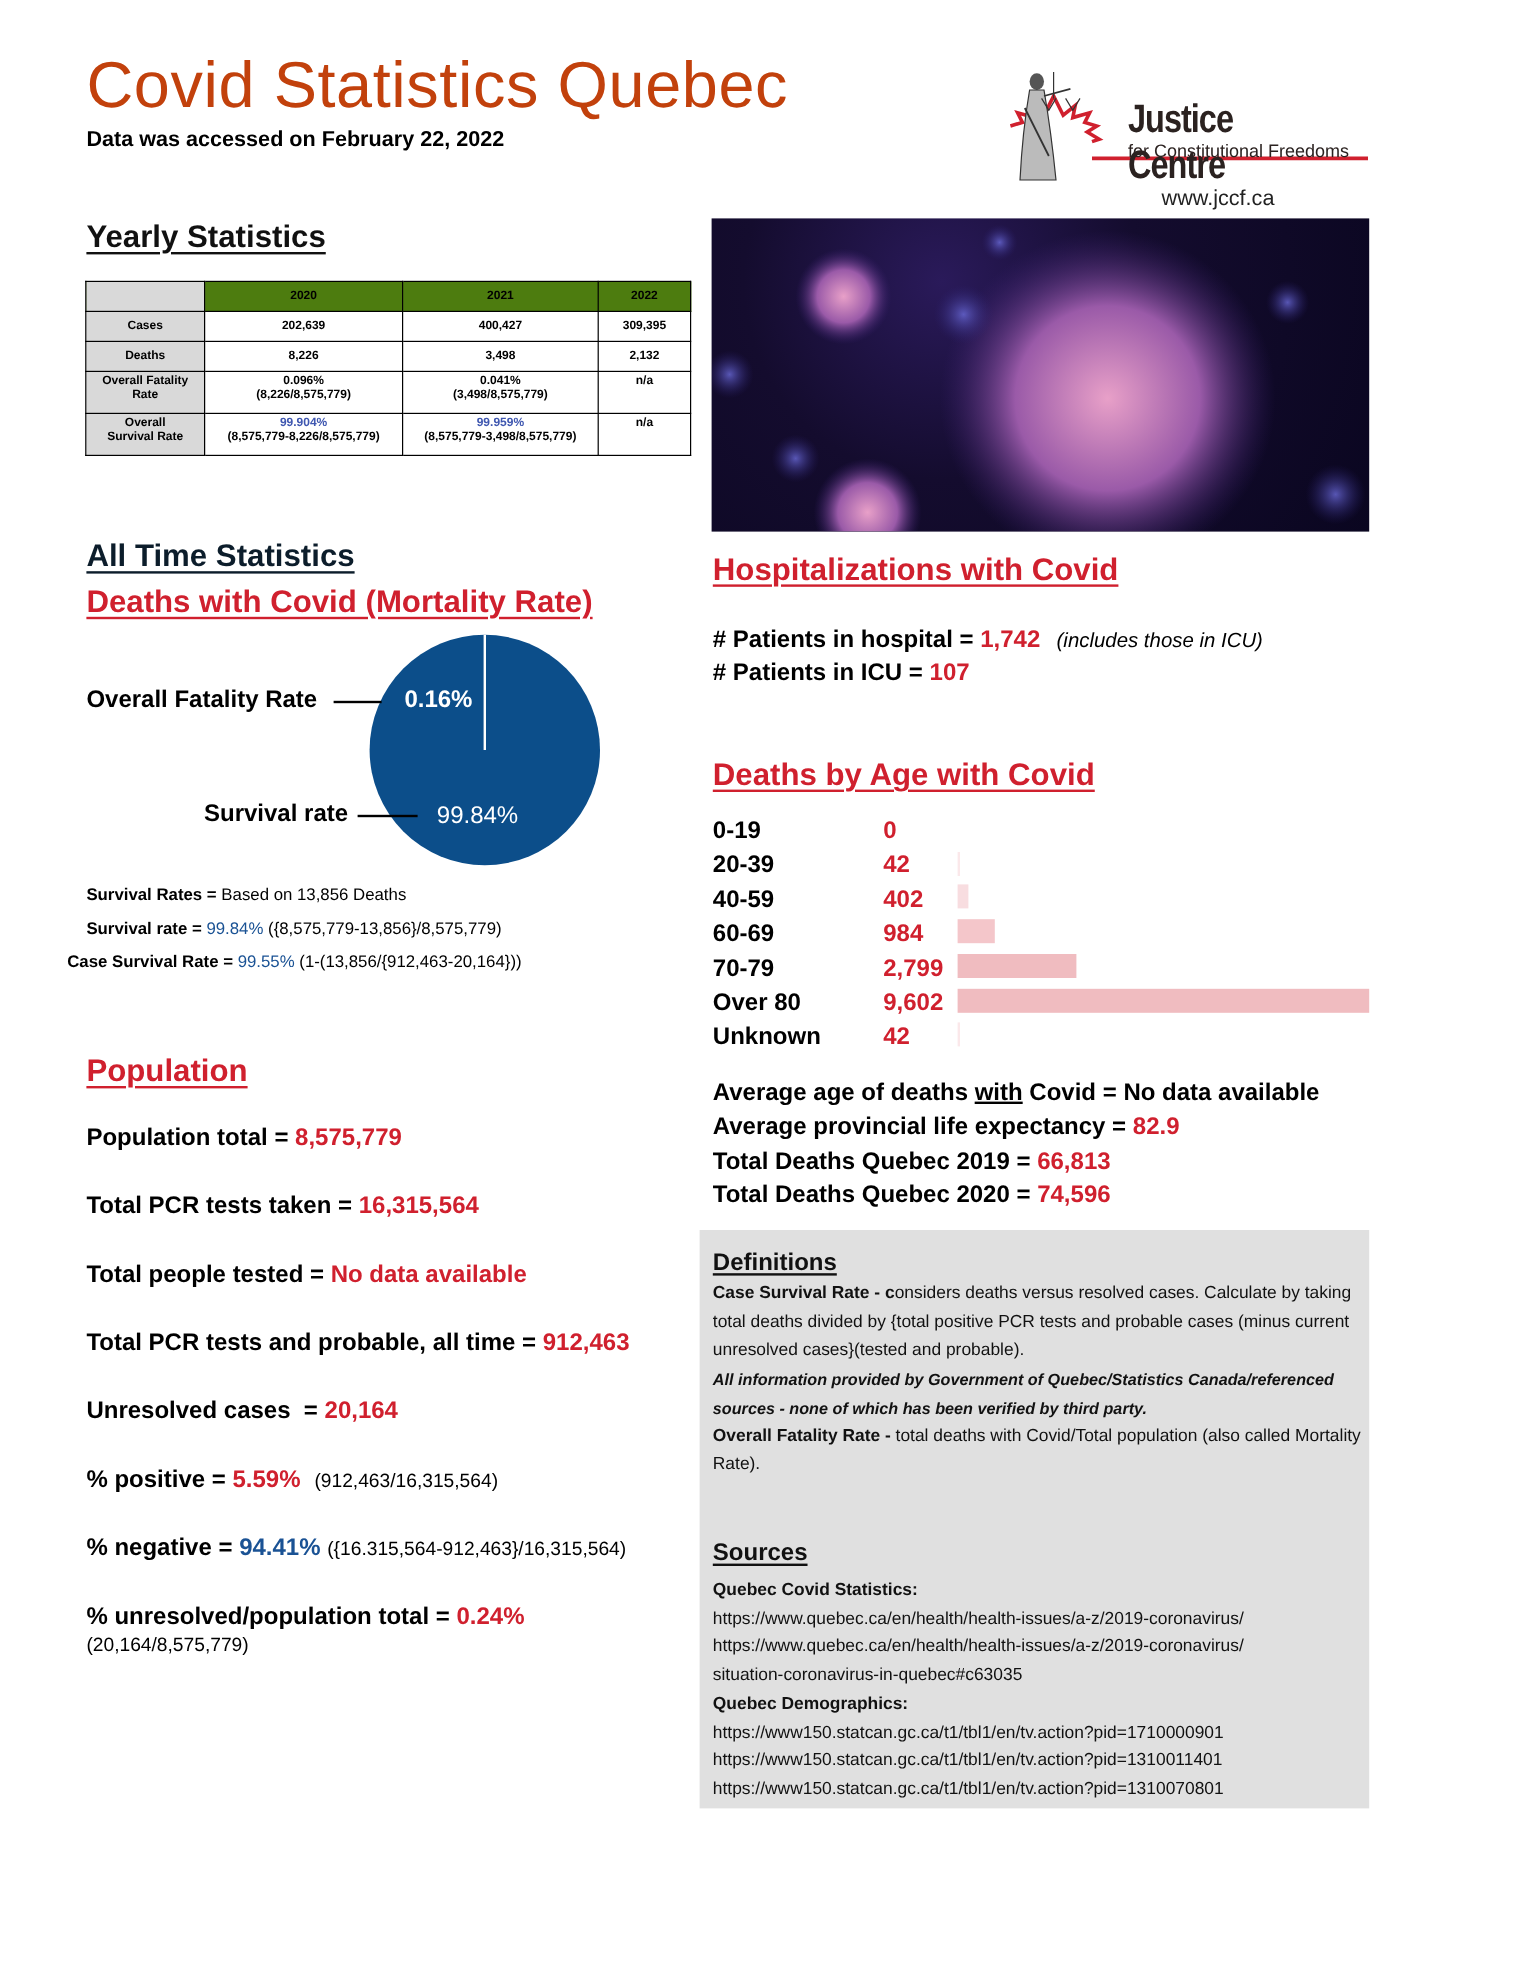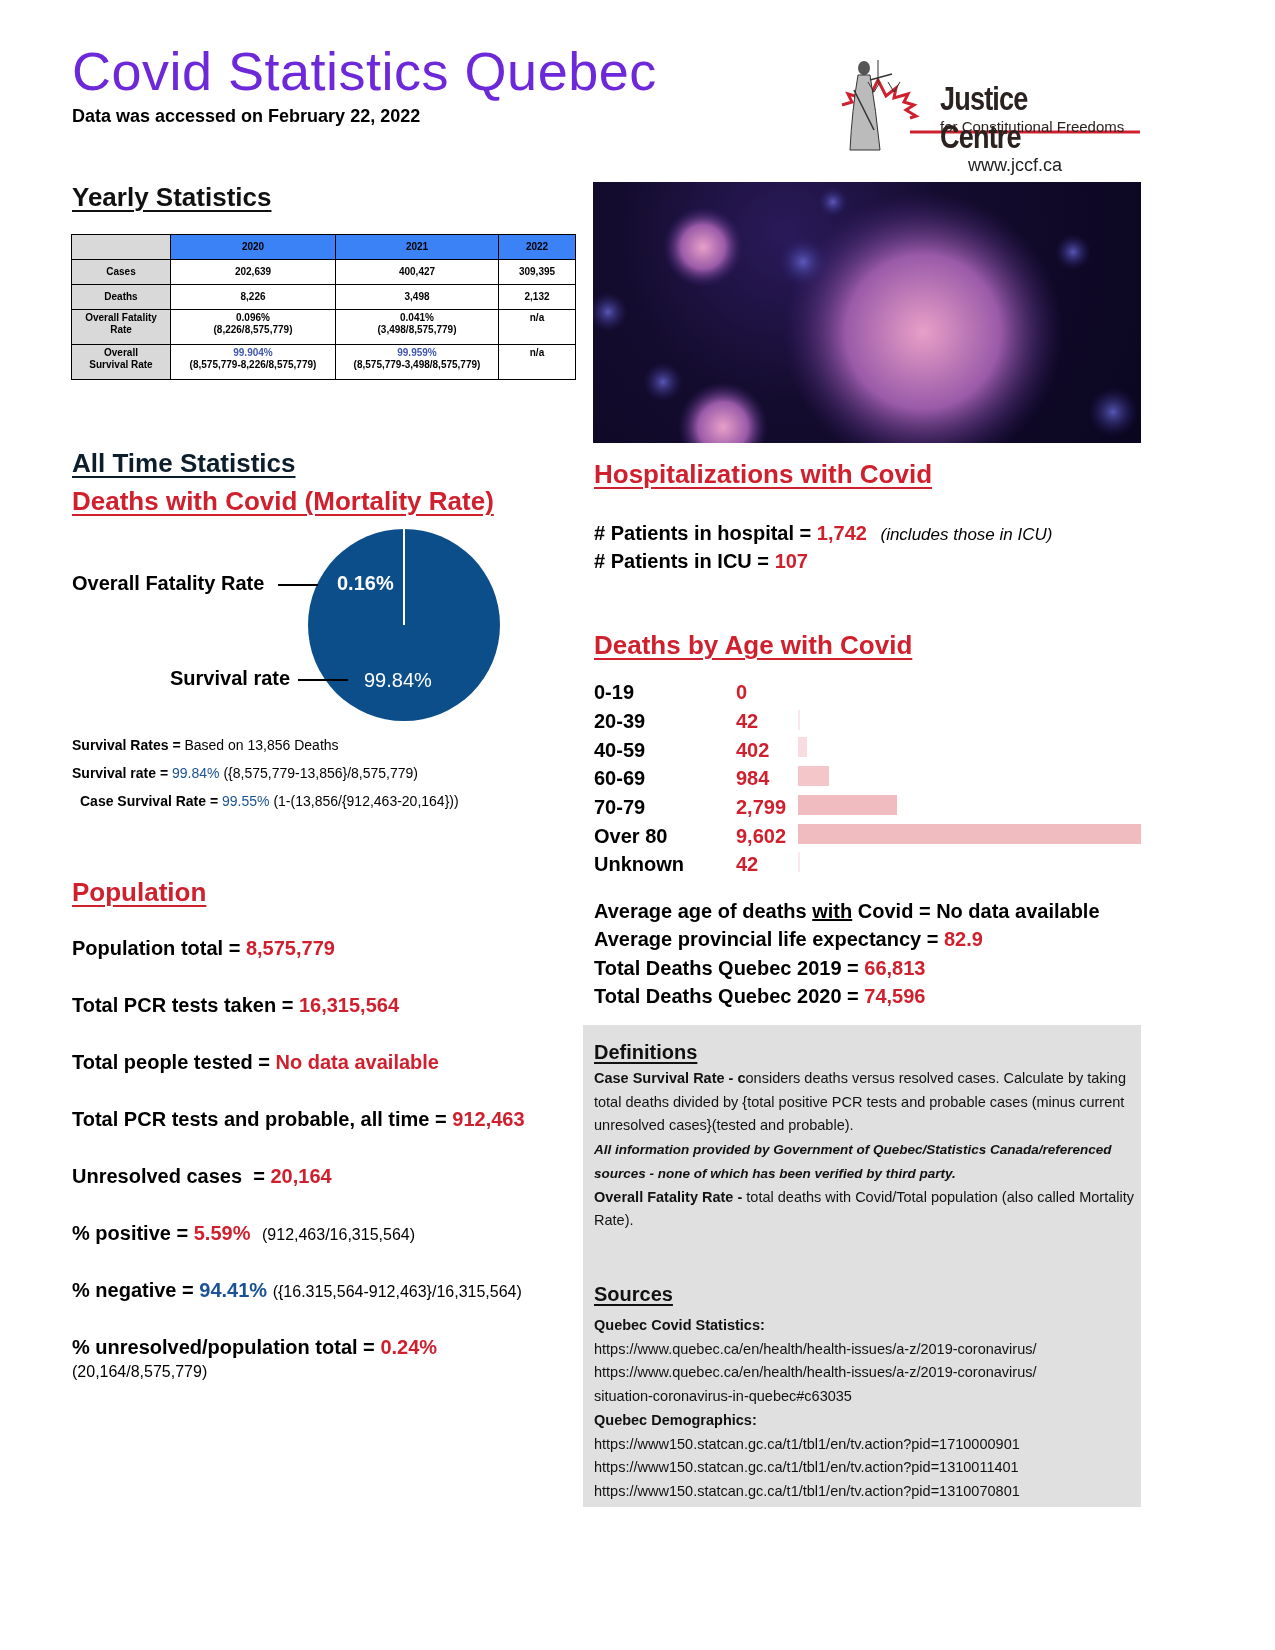--- a/index.html
+++ b/index.html
@@ -2,36 +2,36 @@
 <html><head>
 <meta charset="utf-8">
 <style>
   html, body { margin:0; padding:0; background:#ffffff; }
   body { width:1275px; height:1650px; position:relative; overflow:hidden; font-family:"Liberation Sans", "DejaVu Sans", sans-serif; color:#000; }
   .abs { position:absolute; }
   .red { color:#d0202e; }
   .blue { color:#1a5294; }
 
   
-  #title { left:72px; top:44px; font-size:54px; color:#6d28d9; line-height:1; letter-spacing:0.5px; }
+  #title { left:72px; top:44px; font-size:54px; color:#c2410c; line-height:1; letter-spacing:0.5px; }
   #subtitle { left:72px; top:106px; font-size:18px; font-weight:bold; }
   #logo { left:840px; top:50px; width:310px; height:130px; }
   #logo .jc { position:absolute; left:100px; top:30px; font-size:33px; font-weight:bold; color:#2b2220; letter-spacing:-1px; transform:scaleX(0.82); transform-origin:left; }
   #logo .cf { position:absolute; left:100px; top:68px; font-size:15px; color:#2b2220; }
   #logo .url { position:absolute; left:128px; top:105px; font-size:18px; color:#222; }
 
   
   .h-black { font-size:26px; font-weight:bold; text-decoration:underline; text-decoration-thickness:2px; text-underline-offset:4px; color:#0c1d2b; }
   .h-red { font-size:26px; font-weight:bold; text-decoration:underline; text-decoration-thickness:2px; text-underline-offset:4px; color:#d0202e; }
   .h-small { font-size:20px; font-weight:bold; text-decoration:underline; text-underline-offset:3px; color:#111; }
 
   
   #yearly-table { left:71px; top:234px; width:505px; border-collapse:collapse; font-size:10px; font-weight:bold; }
   #yearly-table td, #yearly-table th { border:1px solid #000; text-align:center; padding:2px 2px; line-height:12px; }
-  #yearly-table .hdr { background:#3b82f6; height:20px; }
+  #yearly-table .hdr { background:#4d7c0f; height:20px; }
   #yearly-table .rowlabel { background:#d9d9d9; width:94px; }
   #yearly-table .c20 { width:160px; }
   #yearly-table .c21 { width:158px; }
   #yearly-table tr.r1 td { height:20px; }
   #yearly-table tr.r2 td { height:20px; }
   #yearly-table tr.r3 td { height:30px; vertical-align:top; }
   #yearly-table tr.r4 td { height:30px; vertical-align:top; }
   #yearly-table .pct-blue { color:#3f57b0; }
 
   
@@ -183,21 +183,21 @@
 
 <div class="abs small-line" style="left:72px;top:737px;">
   <b>Survival Rates =</b>
   <span>Based on 13,856 Deaths</span>
 </div>
 <div class="abs small-line" style="left:72px;top:765px;">
   <b>Survival rate =</b>
   <span class="blue">99.84%</span>
   <span>({8,575,779-13,856}/8,575,779)</span>
 </div>
-<div class="abs small-line" style="left:80px;top:793px;text-align:right;">
+<div class="abs small-line" style="left:56px;top:793px;text-align:right;">
   <b>Case Survival Rate =</b>
   <span class="blue">99.55%</span>
   <span>(1-(13,856/{912,463-20,164}))</span>
 </div>
 
 <div class="abs h-red" style="left:72px;top:877px;">Population</div>
 
 <div class="abs stat-line" style="left:72px;top:937px;">
   <span>Population total =</span>
   <span class="red">8,575,779</span>

